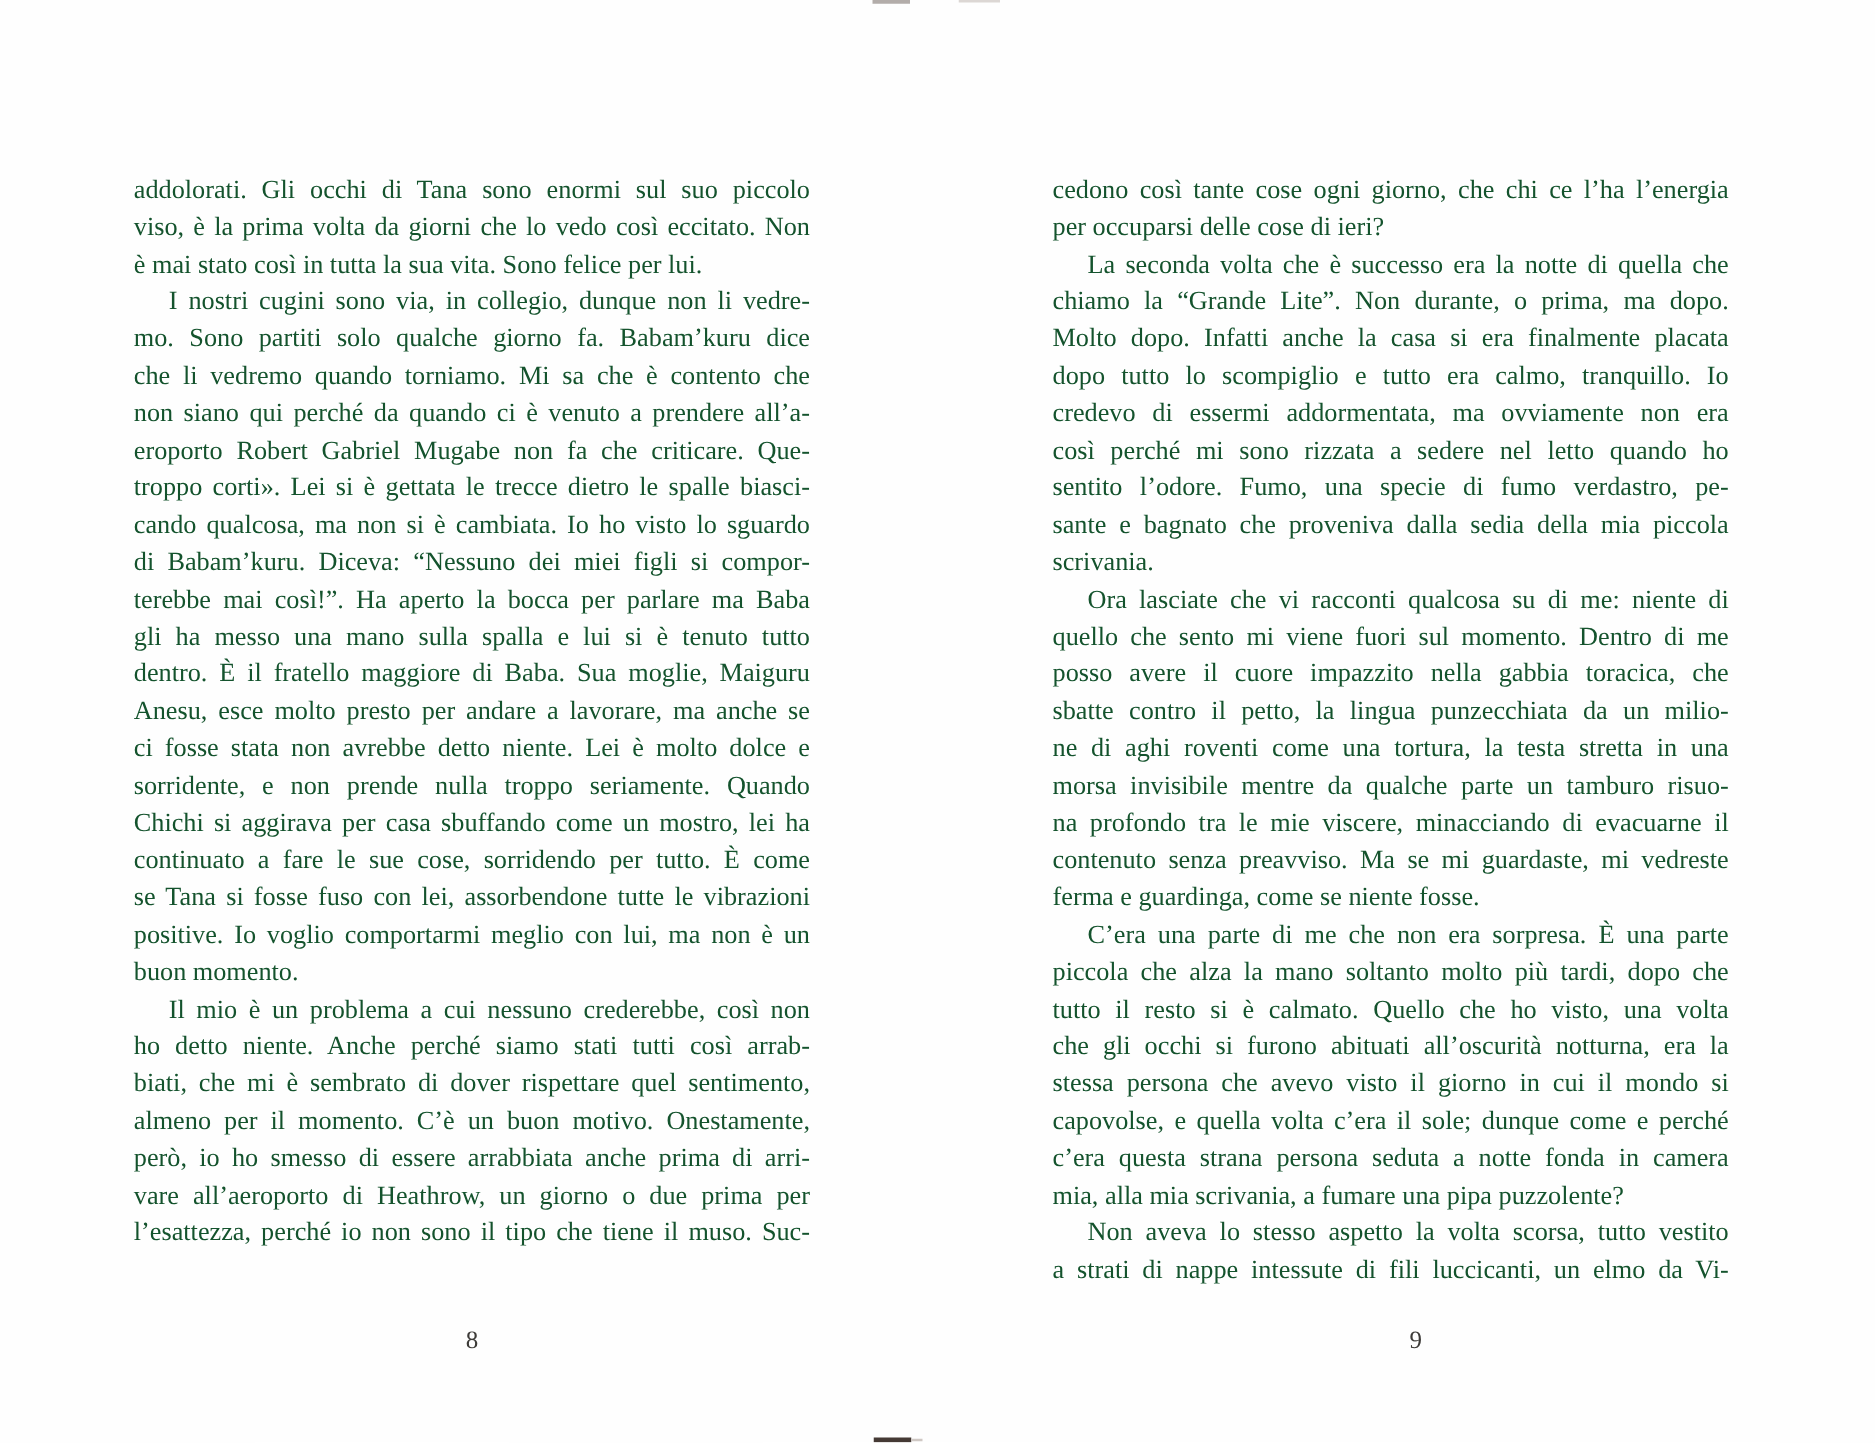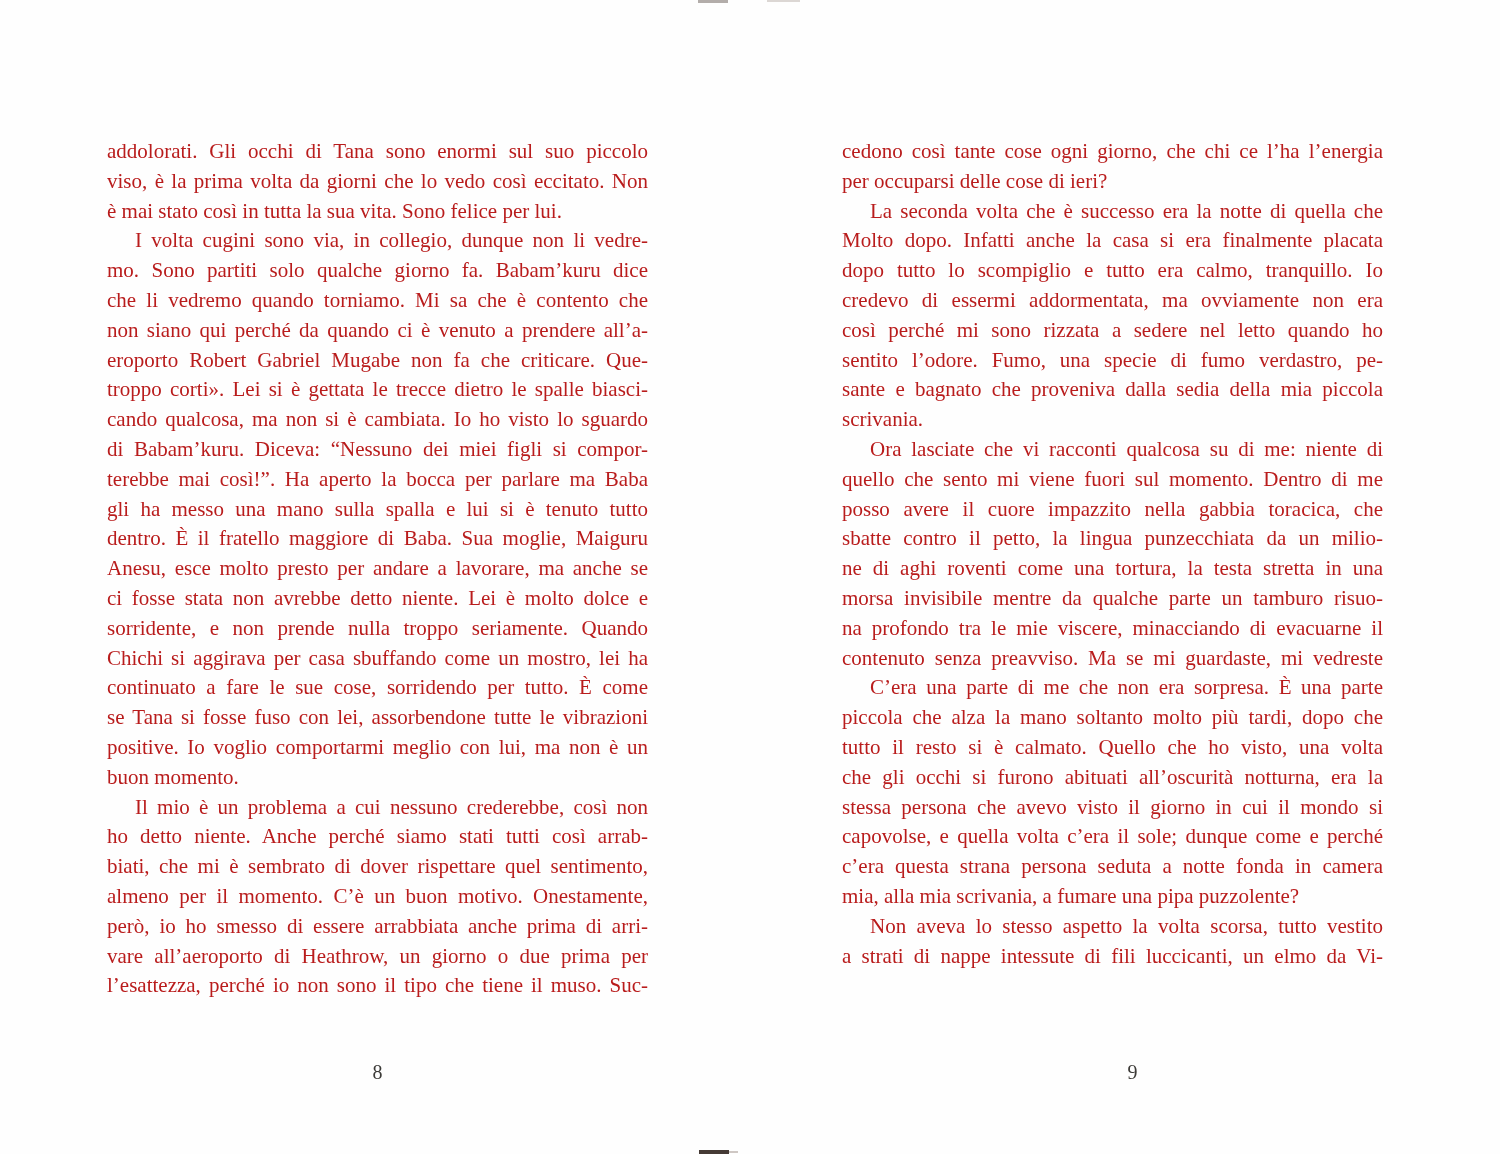--- a/index.html
+++ b/index.html
@@ -12,21 +12,21 @@
     width: 1500px;
     height: 1154px;
     background: #fefefe;
     overflow: hidden;
     font-family: "Liberation Serif", serif;
   }
   .text-column {
     position: absolute;
     top: 137px;
     width: 541px;
-    color: #b91c1c;
+    color: #14532d;
     font-size: 21px;
   }
   .col-left  { left: 107px; }
   .col-right { left: 842px; }
   .line {
     height: 29.8px;
     line-height: 29.8px;
     text-align: justify;
     text-align-last: justify;
     text-justify: inter-word;
@@ -60,21 +60,21 @@
 
 <div class="spread">
 
   <div class="crop-mark" style="left: 698px; top: 0px; width: 30px; height: 3px; background-color: rgb(179, 173, 170);"></div>
   <div class="crop-mark" style="left: 767px; top: 0px; width: 33px; height: 2px; background-color: rgb(220, 215, 212);"></div>
 
   <div class="text-column col-left">
       <div class="line">addolorati. Gli occhi di Tana sono enormi sul suo piccolo</div>
       <div class="line">viso, è la prima volta da giorni che lo vedo così eccitato. Non</div>
       <div class="line para-end">è mai stato così in tutta la sua vita. Sono felice per lui.</div>
-      <div class="line indent">I volta cugini sono via, in collegio, dunque non li vedre-</div>
+      <div class="line indent">I nostri cugini sono via, in collegio, dunque non li vedre-</div>
       <div class="line">mo. Sono partiti solo qualche giorno fa. Babam’kuru dice</div>
       <div class="line">che li vedremo quando torniamo. Mi sa che è contento che</div>
       <div class="line">non siano qui perché da quando ci è venuto a prendere all’a-</div>
       <div class="line">eroporto Robert Gabriel Mugabe non fa che criticare. Que-</div>
       <div class="line">troppo corti». Lei si è gettata le trecce dietro le spalle biasci-</div>
       <div class="line">cando qualcosa, ma non si è cambiata. Io ho visto lo sguardo</div>
       <div class="line">di Babam’kuru. Diceva: “Nessuno dei miei figli si compor-</div>
       <div class="line">terebbe mai così!”. Ha aperto la bocca per parlare ma Baba</div>
       <div class="line">gli ha messo una mano sulla spalla e lui si è tenuto tutto</div>
       <div class="line">dentro. È il fratello maggiore di Baba. Sua moglie, Maiguru</div>
@@ -92,35 +92,37 @@
       <div class="line">almeno per il momento. C’è un buon motivo. Onestamente,</div>
       <div class="line">però, io ho smesso di essere arrabbiata anche prima di arri-</div>
       <div class="line">vare all’aeroporto di Heathrow, un giorno o due prima per</div>
       <div class="line">l’esattezza, perché io non sono il tipo che tiene il muso. Suc-</div>
     </div>
 
   <div class="text-column col-right">
       <div class="line">cedono così tante cose ogni giorno, che chi ce l’ha l’energia</div>
       <div class="line para-end">per occuparsi delle cose di ieri?</div>
       <div class="line indent">La seconda volta che è successo era la notte di quella che</div>
+      <div class="line">chiamo la “Grande Lite”. Non durante, o prima, ma dopo.</div>
       <div class="line">Molto dopo. Infatti anche la casa si era finalmente placata</div>
       <div class="line">dopo tutto lo scompiglio e tutto era calmo, tranquillo. Io</div>
       <div class="line">credevo di essermi addormentata, ma ovviamente non era</div>
       <div class="line">così perché mi sono rizzata a sedere nel letto quando ho</div>
       <div class="line">sentito l’odore. Fumo, una specie di fumo verdastro, pe-</div>
       <div class="line">sante e bagnato che proveniva dalla sedia della mia piccola</div>
       <div class="line para-end">scrivania.</div>
       <div class="line indent">Ora lasciate che vi racconti qualcosa su di me: niente di</div>
       <div class="line">quello che sento mi viene fuori sul momento. Dentro di me</div>
       <div class="line">posso avere il cuore impazzito nella gabbia toracica, che</div>
       <div class="line">sbatte contro il petto, la lingua punzecchiata da un milio-</div>
       <div class="line">ne di aghi roventi come una tortura, la testa stretta in una</div>
       <div class="line">morsa invisibile mentre da qualche parte un tamburo risuo-</div>
       <div class="line">na profondo tra le mie viscere, minacciando di evacuarne il</div>
       <div class="line">contenuto senza preavviso. Ma se mi guardaste, mi vedreste</div>
+      <div class="line para-end">ferma e guardinga, come se niente fosse.</div>
       <div class="line indent">C’era una parte di me che non era sorpresa. È una parte</div>
       <div class="line">piccola che alza la mano soltanto molto più tardi, dopo che</div>
       <div class="line">tutto il resto si è calmato. Quello che ho visto, una volta</div>
       <div class="line">che gli occhi si furono abituati all’oscurità notturna, era la</div>
       <div class="line">stessa persona che avevo visto il giorno in cui il mondo si</div>
       <div class="line">capovolse, e quella volta c’era il sole; dunque come e perché</div>
       <div class="line">c’era questa strana persona seduta a notte fonda in camera</div>
       <div class="line para-end">mia, alla mia scrivania, a fumare una pipa puzzolente?</div>
       <div class="line indent">Non aveva lo stesso aspetto la volta scorsa, tutto vestito</div>
       <div class="line">a strati di nappe intessute di fili luccicanti, un elmo da Vi-</div>

